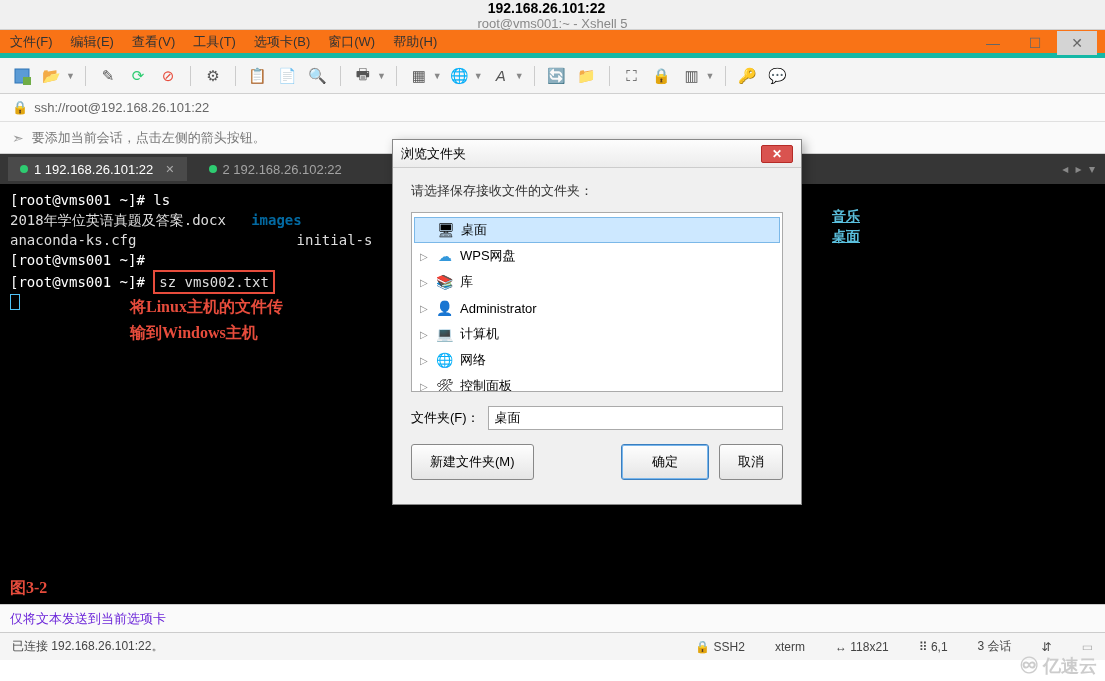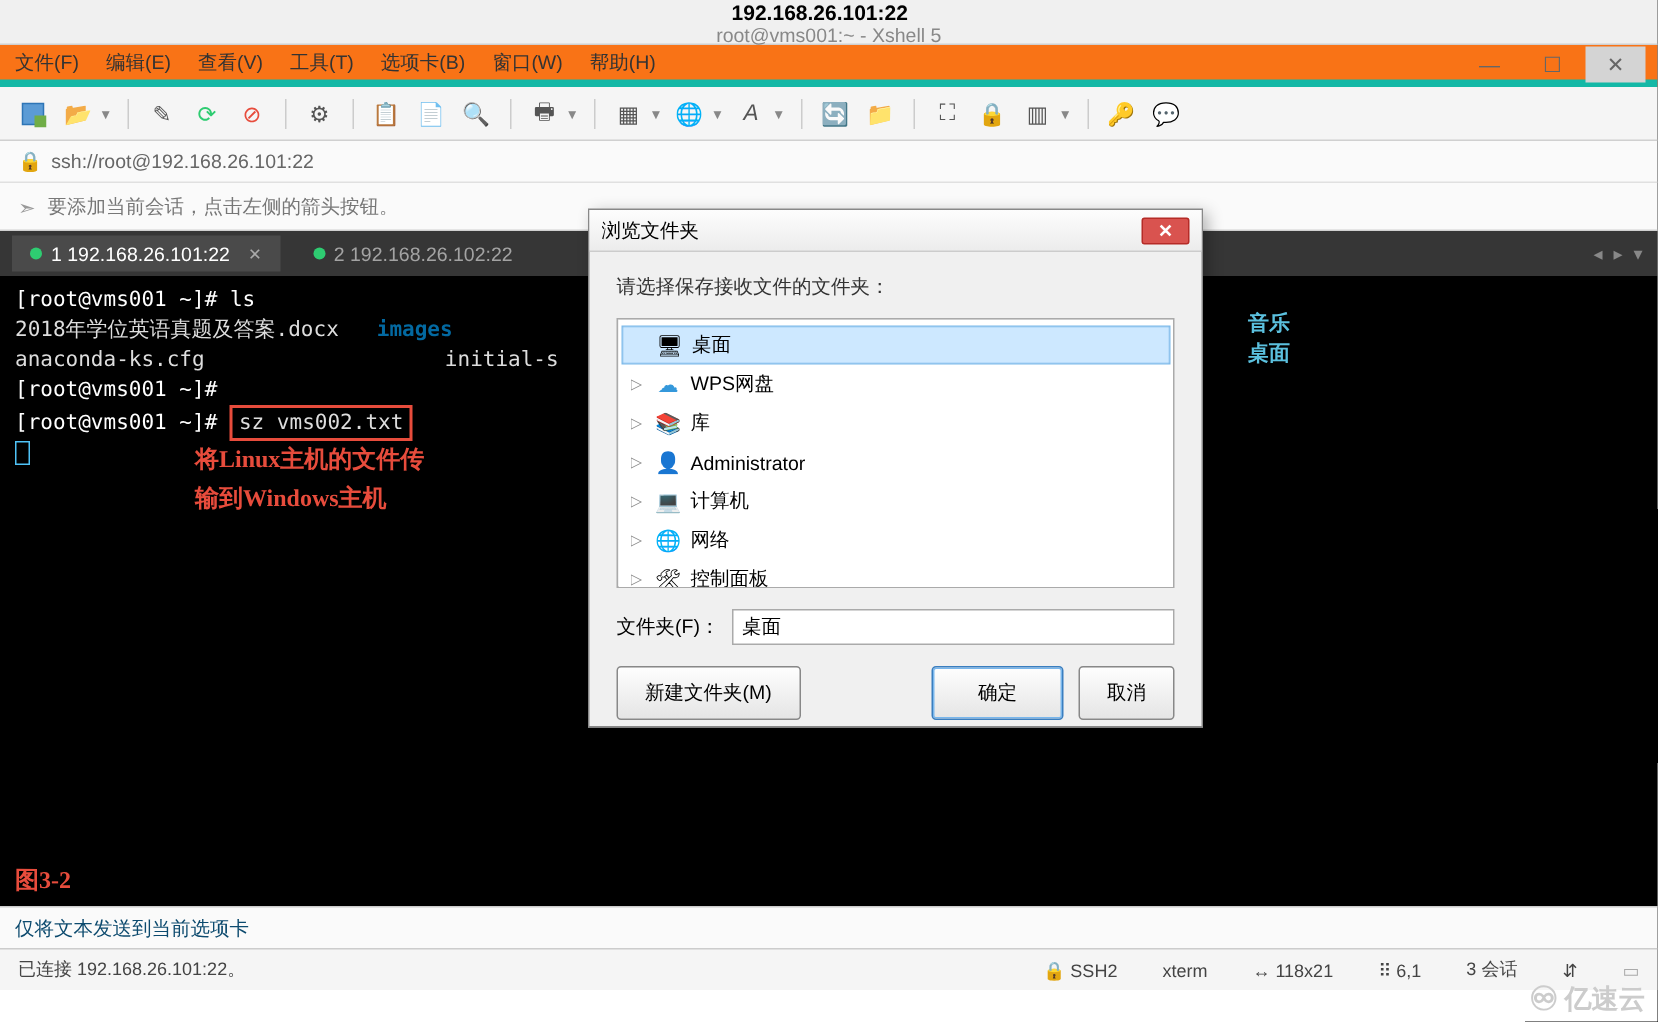--- a/index.html
+++ b/index.html
@@ -33,41 +33,41 @@
 .tab .dot-g { width: 8px; height: 8px; border-radius: 50%; background: #2ecc71; }
 .tab .x { margin-left: 6px; color: #aaa; font-size: 11px; }
 .tabstrip .tabs-right { margin-left: auto; color: #888; font-size: 12px; letter-spacing: 2px; }
 
 .terminal { background: #000; color: #ddd; font-family: Consolas, monospace; font-size: 14px; line-height: 20px; padding: 6px 10px; height: 420px; position: relative; }
 .terminal .prompt-white { color: #fff; }
 .terminal .cyan { color: #0369a1; font-weight: bold; }
 .terminal .hl-box { border: 2px solid #e74c3c; padding: 0 4px; display: inline-block; }
 .terminal .cursor-box { width: 10px; height: 16px; border: 1px solid #4fc3f7; display: inline-block; }
 .terminal .ann { position: absolute; color: #e74c3c; font-family: "Microsoft YaHei"; font-weight: bold; font-size: 16px; line-height: 26px; }
-.terminal .far-col { position: absolute; color: #5bc0de; font-family: Consolas, monospace; font-weight: bold; }
+.terminal .far-col { position: absolute; color: #5bc0de; font-family: Consolas, monospace; font-weight: bold; text-decoration: underline; }
 .terminal .fig { position: absolute; bottom: 6px; left: 10px; color: #e74c3c; font-weight: bold; font-family: "Microsoft YaHei"; font-size: 16px; }
 
 .dialog { position: absolute; left: 392px; top: 139px; width: 410px; background: #f0f0f0; border: 1px solid #888; box-shadow: 3px 3px 10px rgba(0,0,0,0.3); }
 .dialog .dlg-title { height: 28px; background: linear-gradient(#fdfdfd, #ececec); border-bottom: 1px solid #ccc; display: flex; align-items: center; padding: 0 8px; font-size: 13px; }
 .dialog .dlg-close { margin-left: auto; width: 32px; height: 18px; background: #d9534f; border: 1px solid #b52b27; border-radius: 2px; color: #fff; display: flex; align-items: center; justify-content: center; font-size: 12px; font-weight: bold; }
-.dialog .dlg-body { padding: 14px 18px 4px; }
+.dialog .dlg-body { padding: 14px 18px 24px; }
 .dialog .dlg-body .instr { font-size: 13px; color: #333; margin-bottom: 12px; }
 .dialog .tree { border: 1px solid #aaa; background: #fff; height: 180px; overflow-y: scroll; padding: 4px 2px; }
 .dialog .tree-item { display: flex; align-items: center; height: 26px; padding: 0 6px; gap: 6px; font-size: 13px; }
 .dialog .tree-item.sel { background: #cde8ff; border: 1px solid #7bb8e8; }
 .dialog .tree-item .exp { width: 10px; color: #888; font-size: 10px; }
 .dialog .tree-item .ic { width: 18px; height: 16px; display: inline-flex; align-items: center; justify-content: center; font-size: 14px; }
 .dialog .folder-row { display: flex; align-items: center; margin-top: 14px; gap: 8px; font-size: 13px; }
 .dialog .folder-row input { flex: 1; height: 24px; border: 1px solid #aaa; padding: 0 6px; font-size: 13px; }
 .dialog .btn-row { display: flex; gap: 10px; margin-top: 14px; }
 .dialog .btn-row button { height: 36px; border: 1px solid #888; background: linear-gradient(#fefefe, #e5e5e5); border-radius: 3px; font-size: 13px; padding: 0 18px; }
 .dialog .btn-row .spacer { flex: 1; }
 .dialog .btn-row button.default { border: 1px solid #3a7ebf; box-shadow: 0 0 0 1px #78b6ec inset; padding: 0 30px; }
 
-.sendbar { height: 28px; border-top: 1px solid #ccc; background: #fafafa; display: flex; align-items: center; padding: 0 10px; color: #0c4a6e; font-size: 13px; }
+.sendbar { height: 28px; border-top: 1px solid #ccc; background: #fafafa; display: flex; align-items: center; padding: 0 10px; color: #6d28d9; font-size: 13px; }
 
 .statusbar { height: 28px; border-top: 1px solid #ccc; background: #f5f5f5; display: flex; align-items: center; padding: 0 12px; font-size: 12px; color: #444; gap: 30px; }
 .statusbar .spacer { flex: 1; }
 .statusbar .wm { position: absolute; right: 8px; bottom: 2px; color: #ccc; font-size: 18px; font-weight: bold; display: flex; align-items: center; gap: 4px; }
 .statusbar .wm .inf { font-size: 22px; }
 </style>
 </head>
 <body>
 
 <div class="titlebar">

